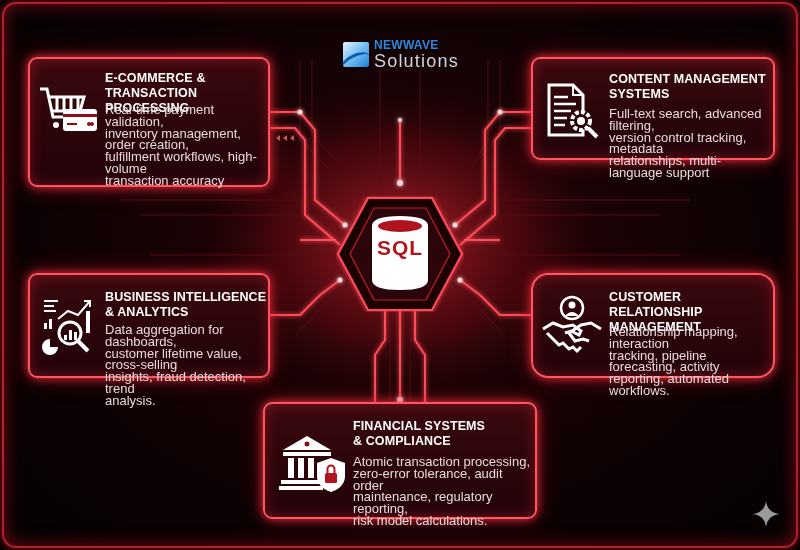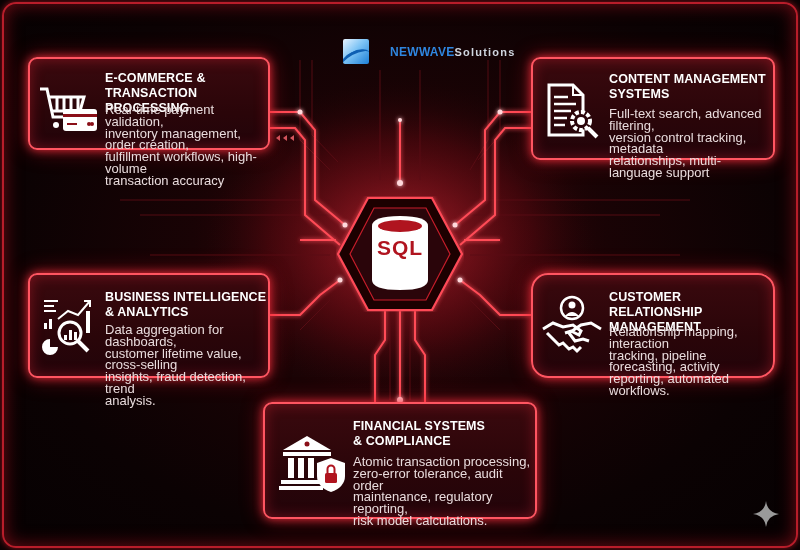--- a/index.html
+++ b/index.html
@@ -5,30 +5,30 @@
   *{box-sizing:border-box;margin:0;padding:0;}
   html,body{width:800px;height:550px;overflow:hidden;background:#0a0203;}
   body{font-family:"Liberation Sans","DejaVu Sans",sans-serif;color:#fff;position:relative;}
   .frame{position:absolute;left:2px;top:2px;width:796px;height:546px;border-radius:14px;
     border:2px solid #b81d2a;box-shadow:inset 0 0 18px rgba(200,20,35,.55),0 0 6px rgba(230,30,45,.6);
     background:radial-gradient(ellipse at 50% 46%,#3a070c 0%,#1a0305 35%,#0b0203 70%,#060102 100%);}
   svg.circuit{position:absolute;left:0;top:0;width:800px;height:550px;}
   .logo{position:absolute;left:343px;top:39px;display:flex;align-items:center;gap:5px;}
   .logo-mark{width:26px;height:25px;background:linear-gradient(135deg,#e8f4ff 0%,#7ec4f5 45%,#1d7fd6 100%);border-radius:2px;position:relative;overflow:hidden;}
   .logo-mark:after{content:"";position:absolute;left:-4px;top:12px;width:34px;height:18px;border-top:3px solid #0e5fb2;border-radius:50% 50% 0 0;transform:rotate(-28deg);}
-  .logo-text{display:flex;flex-direction:row;line-height:1;margin-left:16px;}
+  .logo-text{display:flex;flex-direction:column;line-height:1;}
   .logo-top{font-size:12px;font-weight:bold;color:#2f86df;letter-spacing:.3px;}
-  .logo-bot{font-size:11px;color:#cfd6df;letter-spacing:1.2px;margin-top:1px;font-weight:bold;}
+  .logo-bot{font-size:18px;color:#cfd6df;letter-spacing:1.2px;margin-top:1px;}
   .card{position:absolute;border-radius:9px;border:2px solid #ff5561;
     background:linear-gradient(180deg,#3a090e 0%,#2a0509 60%,#22040a 100%);
     box-shadow:0 0 10px rgba(255,50,65,.85),0 0 22px rgba(220,25,40,.45),inset 0 0 14px rgba(255,40,60,.35);}
   .card .icon{position:absolute;}
   .card .title{position:absolute;font-weight:bold;font-size:12.5px;line-height:15px;color:#fff;letter-spacing:.1px;}
   .card .desc{position:absolute;font-size:13px;line-height:11.8px;color:#e9dcdd;}
-  #c-ecom{left:28px;top:57px;width:242px;height:93px;}
+  #c-ecom{left:28px;top:57px;width:242px;height:130px;}
   #c-cms{left:531px;top:57px;width:244px;height:103px;}
   #c-bi{left:28px;top:273px;width:242px;height:105px;}
   #c-crm{left:531px;top:273px;width:244px;height:105px;border-radius:17px;}
   #c-fin{left:263px;top:402px;width:274px;height:117px;}
   .hub{position:absolute;left:336px;top:183px;width:128px;height:116px;margin-top:13px;}
   .sql-text{position:absolute;left:0;top:40px;width:128px;text-align:center;font-weight:bold;font-size:21px;color:#b0141f;letter-spacing:1px;}
   .spark{position:absolute;left:752px;top:500px;width:28px;height:28px;}
 </style>
 </head>
 <body>

